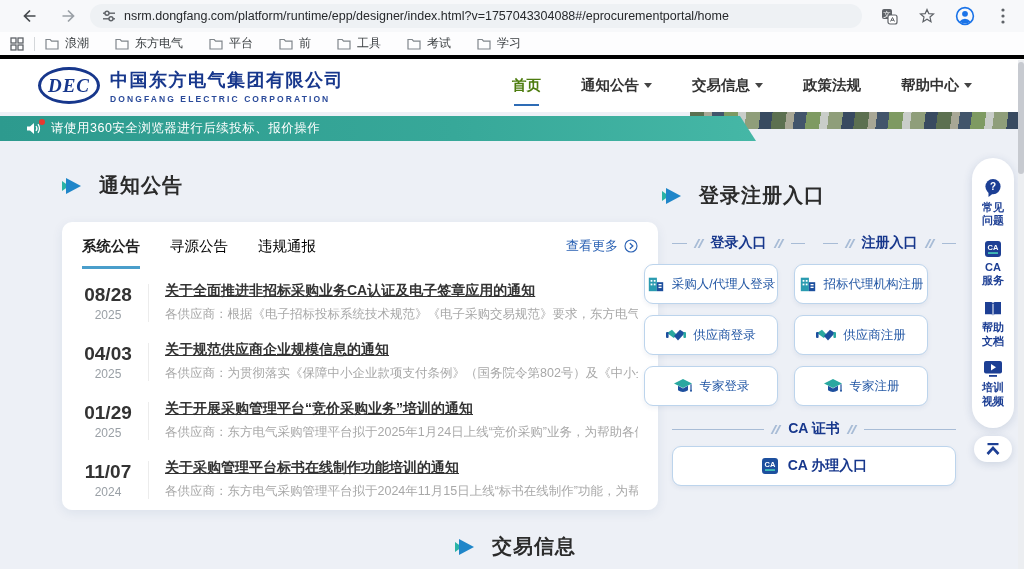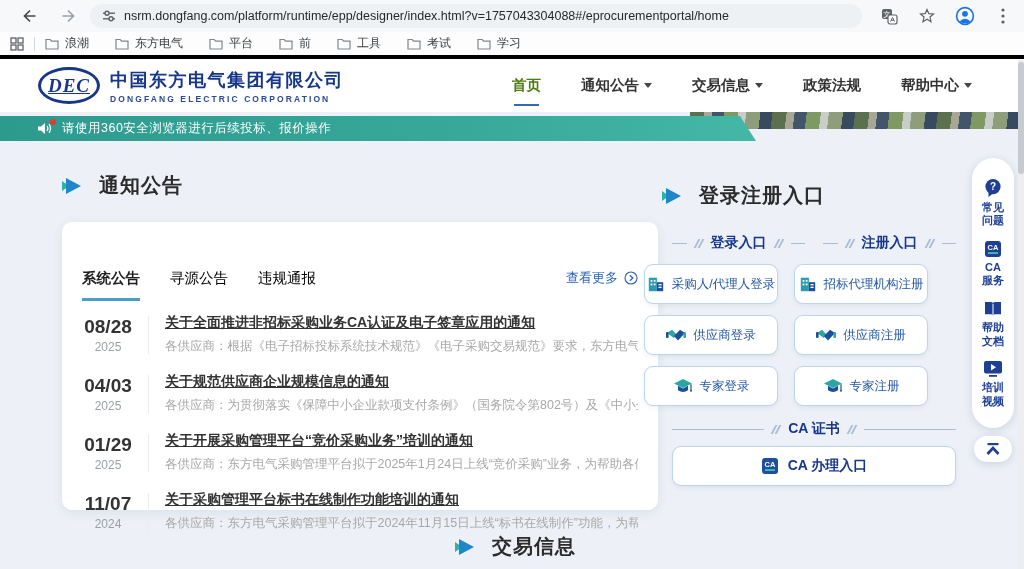--- a/index.html
+++ b/index.html
@@ -19,50 +19,50 @@
   .bookmarks { position:absolute; top:32px; left:0; right:0; height:27px; background:#fdfdfe; border-bottom:4px solid #000000; display:flex; align-items:center; }
   .bm-grid { margin-left:10px; display:flex; align-items:center; }
   .bm-sep { width:1px; height:14px; background:#d4d7da; margin:0 10px; }
   .bm-item { display:flex; align-items:center; gap:6px; margin-right:26px; cursor:pointer; }
   .bm-label { font-size:12px; color:#3c4043; }
 
   
   .site-header { position:absolute; top:59px; left:0; right:0; height:53px; background:#fff; }
   .logo-wrap { position:absolute; left:38px; top:8px; display:flex; align-items:center; gap:10px; }
   .logo-oval { width:62px; height:37px; border:3px solid #17378c; border-radius:50%; display:flex; align-items:center; justify-content:center;
-               color:#17378c; font-family:"Liberation Serif", serif; font-style:italic; font-weight:bold; font-size:19px; letter-spacing:1px;text-decoration:underline; }
+               color:#17378c; font-family:"Liberation Serif", serif; font-style:italic; font-weight:bold; font-size:19px; letter-spacing:1px; }
   .company-cn { font-size:18px; font-weight:bold; color:#17378c; letter-spacing:1.5px; }
   .company-en { font-size:8.5px; font-weight:bold; color:#2a4a9a; letter-spacing:2.1px; margin-top:2px; }
   .site-nav { position:absolute; right:52px; top:0; height:100%; display:flex; align-items:center; gap:40px; }
   .nav-item { position:relative; font-size:14.5px; color:#333; font-weight:bold; cursor:pointer; padding:4px 0; }
   .nav-item .caret { display:inline-block; width:0; height:0; border-left:4.5px solid transparent; border-right:4.5px solid transparent; border-top:5px solid #444; margin-left:5px; vertical-align:2px; }
   .nav-item.active { color:#4d7c0f; }
   .nav-item.active::after { content:""; position:absolute; left:2px; right:2px; bottom:-7px; height:2px; background:#2e6cb5; }
 
   
   .photo-strip { position:absolute; top:112px; left:690px; right:0; height:17px;
     background: repeating-linear-gradient(97deg,#5c7050 0 14px,#a8a795 14px 22px,#42556b 22px 34px,#7e9a62 34px 48px,#c9cdc9 48px 56px,#8f9e7a 56px 70px,#384a60 70px 82px); }
   .ticker { position:absolute; top:116px; left:0; width:756px; height:25px;
     background:linear-gradient(90deg,#2d9a8e 0%,#37a899 60%,#45b7a6 100%);
     clip-path:polygon(0 0, calc(100% - 16px) 0, 100% 100%, 0 100%);
-    display:flex; align-items:center; padding-left:37px; }
+    display:flex; align-items:center; padding-left:26px; }
   .speaker-wrap { position:relative; margin-right:10px; display:flex; }
   .red-dot { position:absolute; top:-3px; right:-4px; width:6px; height:6px; border-radius:50%; background:#e8382f; }
   .ticker-text { color:#fff; font-size:12.5px; letter-spacing:.5px; }
 
   
   .section-title { position:absolute; display:flex; align-items:center; gap:15px; }
   .section-title span { font-size:20px; font-weight:bold; color:#2b2b2b; letter-spacing:1px; }
   .st-notice { left:62px; top:172px; }
   .st-login  { left:662px; top:182px; }
   .st-trade  { left:455px; top:533px; }
 
   
   .notice-card { position:absolute; left:62px; top:222px; width:596px; height:288px; background:#fff; border-radius:10px; box-shadow:0 3px 12px rgba(30,60,120,.08); }
-  .card-tabs { display:flex; align-items:flex-start; padding:15px 20px 0 20px;margin-top:32px; }
+  .card-tabs { display:flex; align-items:flex-start; padding:15px 20px 0 20px; }
   .tab { margin-right:30px; font-size:14.5px; color:#000000; padding-bottom:10px; cursor:pointer; }
   .tab.active { font-weight:bold; color:#1f1f1f; border-bottom:3px solid #4a9ecb; }
   .view-more { margin-left:auto; display:flex; align-items:center; gap:6px; color:#2b62b4; font-size:13px; cursor:pointer; }
   .rows { padding:4px 20px 0 16px; }
   .n-row { display:flex; align-items:center; height:59px; cursor:pointer; }
   .date-block { width:60px; text-align:center; flex:none; }
   .n-date { font-size:19px; font-weight:bold; color:#333; }
   .n-year { font-size:12px; color:#9aa0a6; margin-top:2px; }
   .v-div { width:1px; height:38px; background:#ececec; margin:0 16px 0 10px; flex:none; }
   .row-content { flex:1; min-width:0; }

